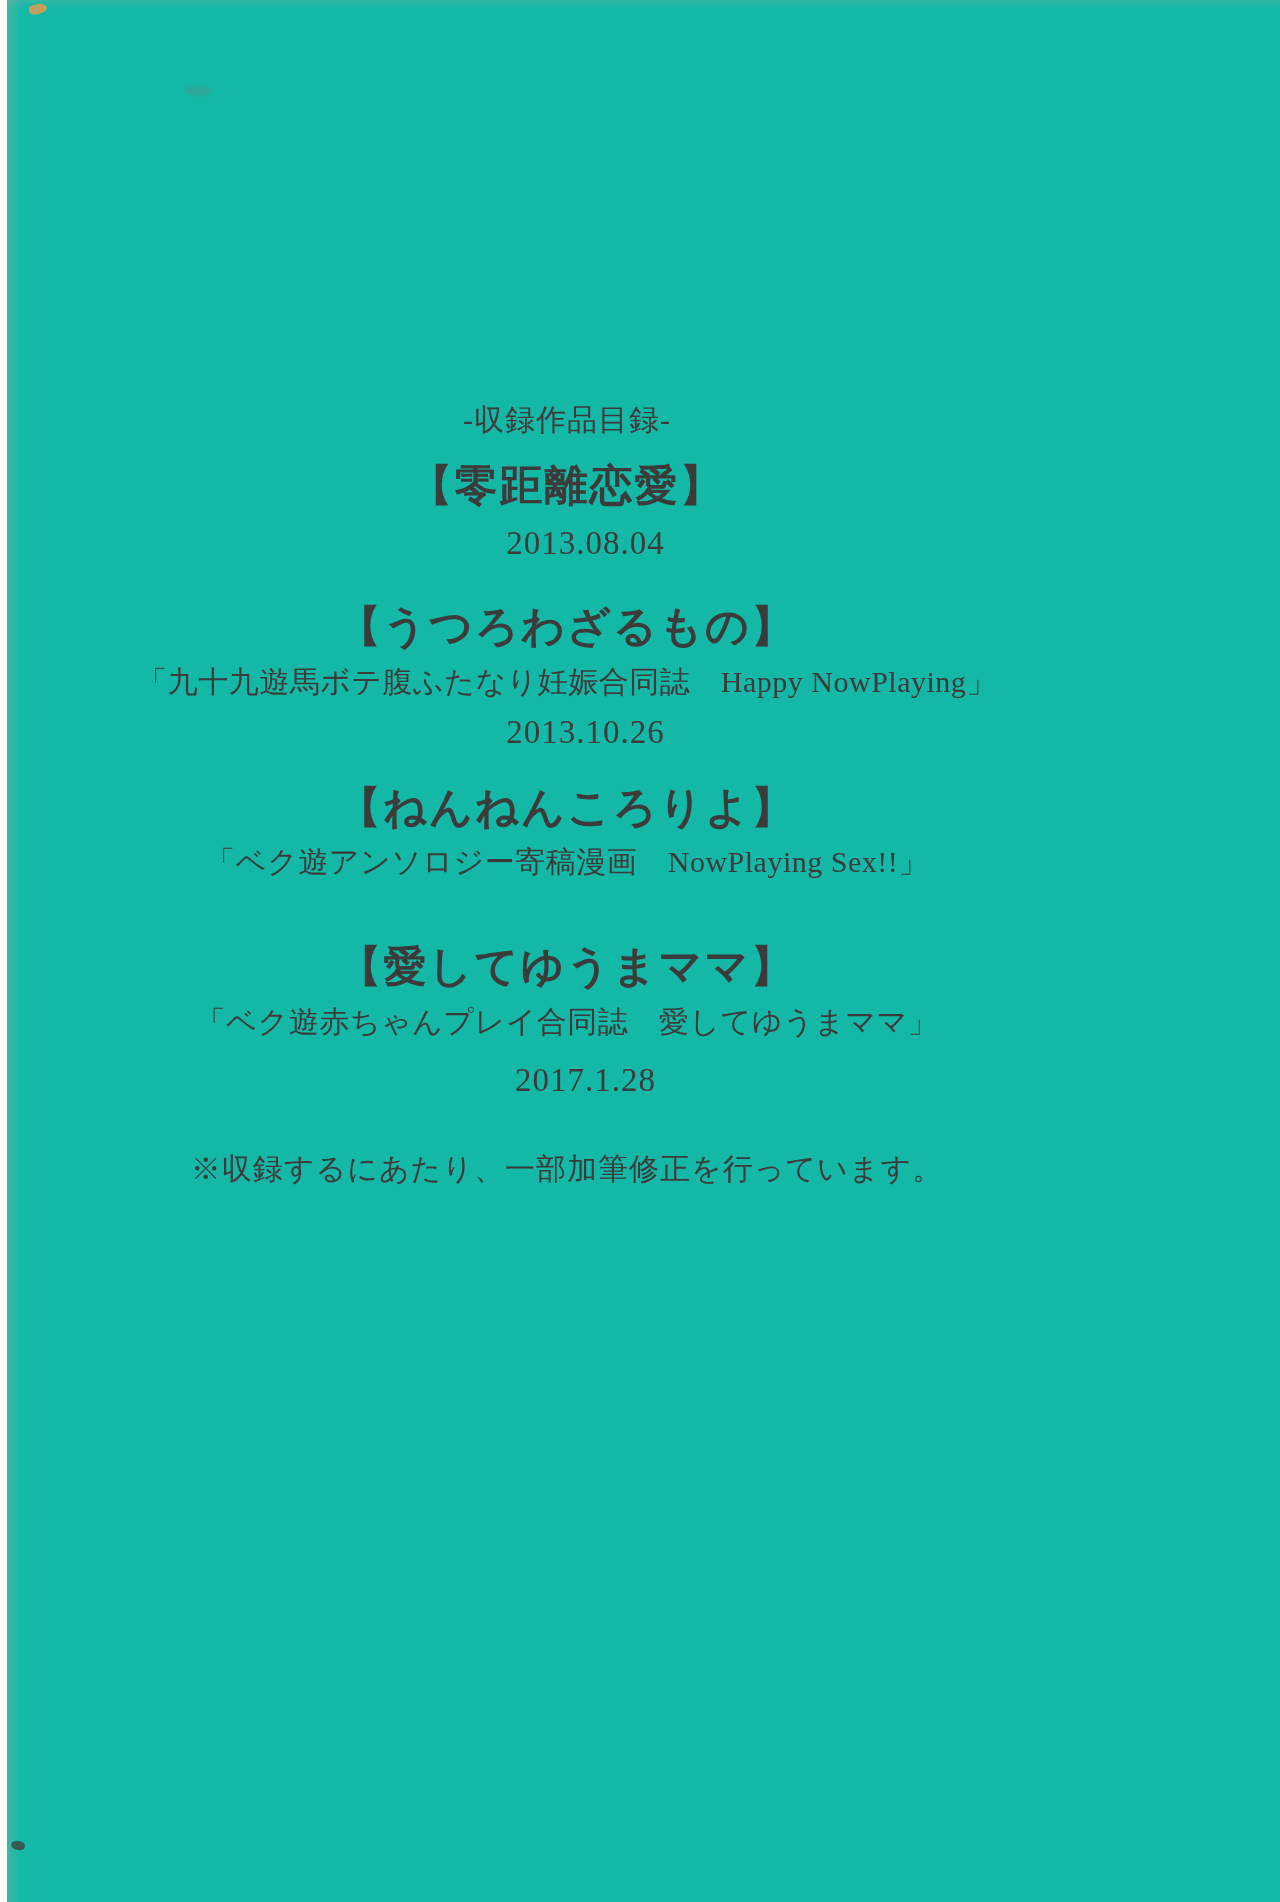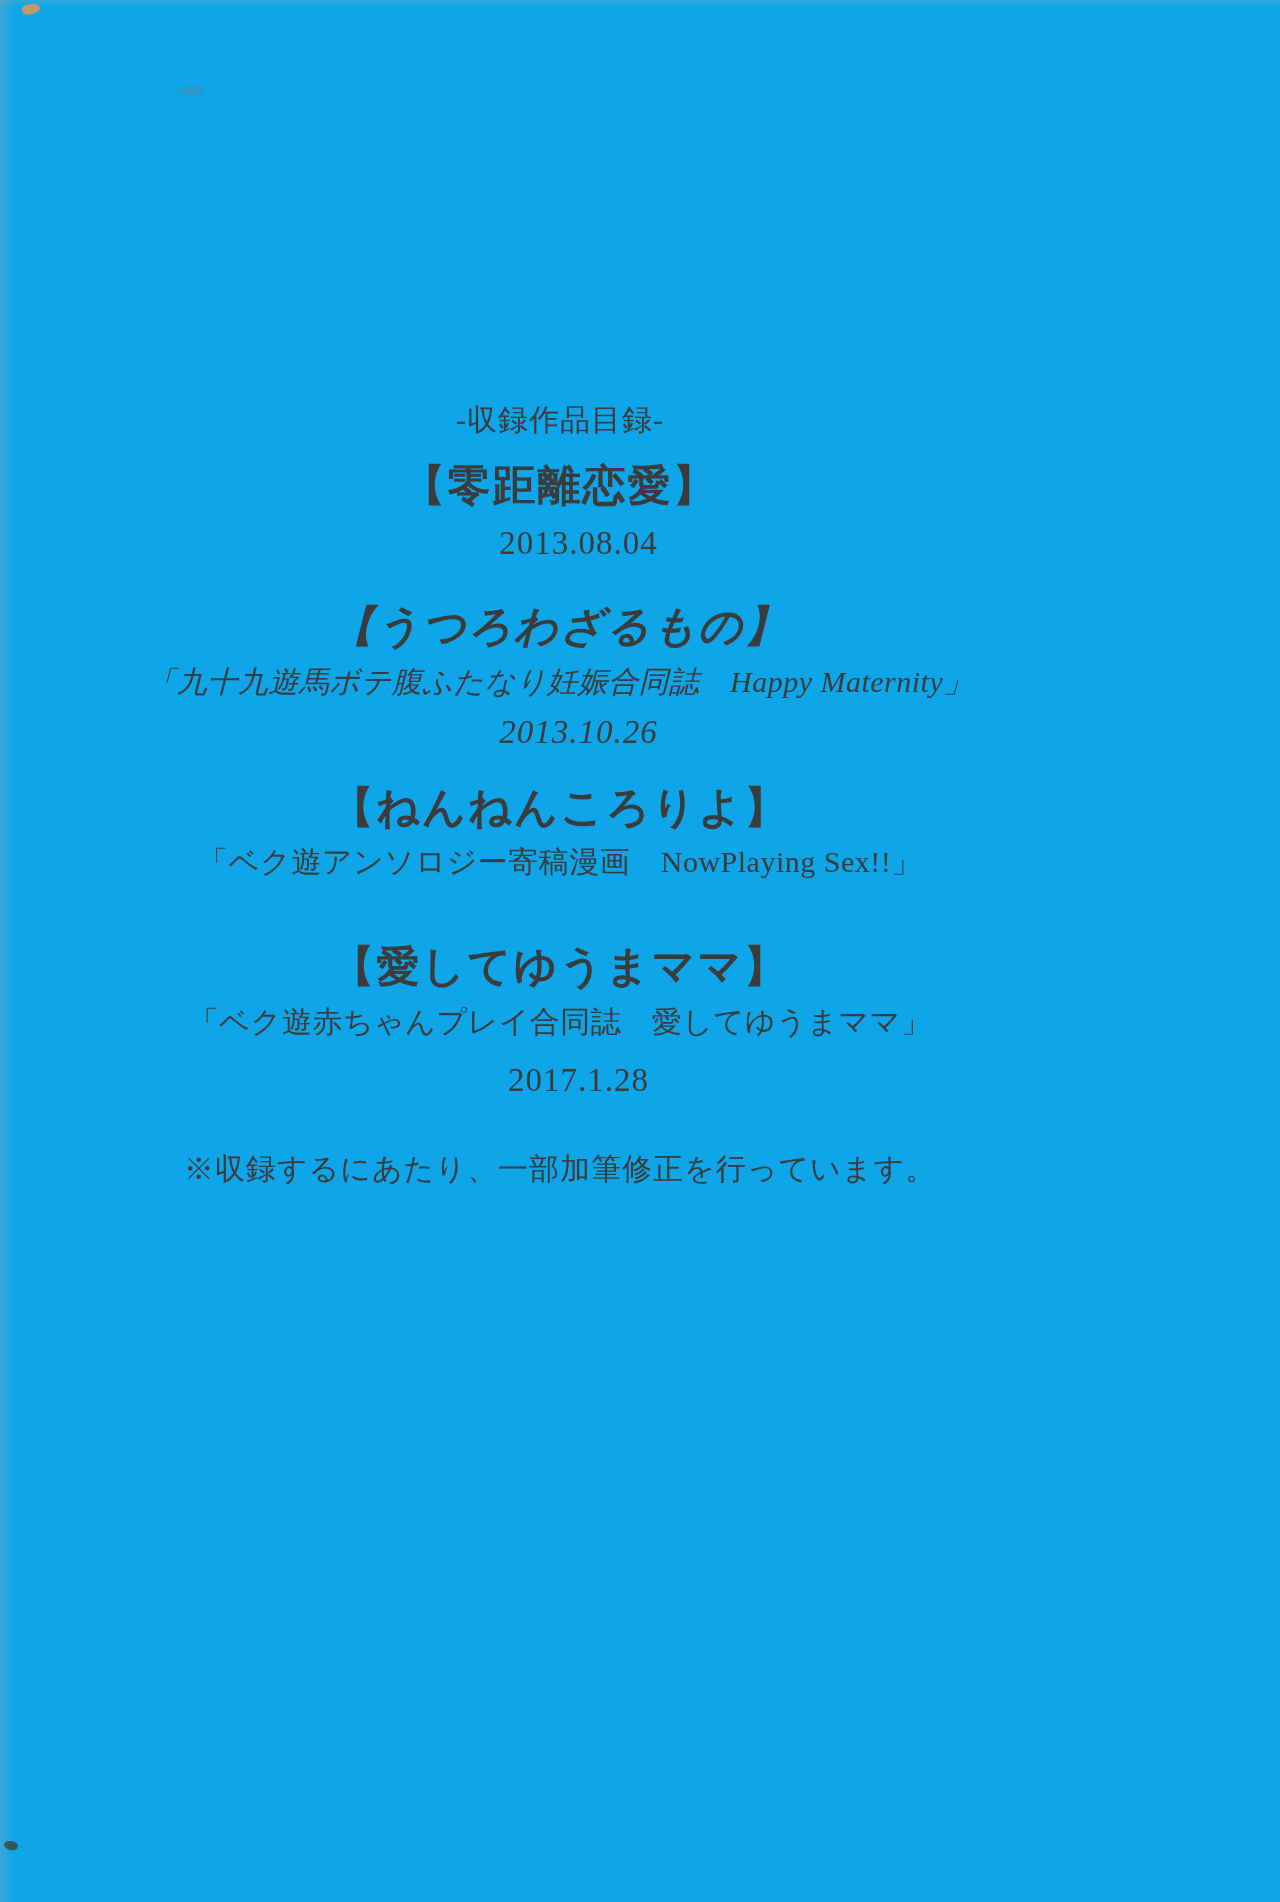--- a/index.html
+++ b/index.html
@@ -11,21 +11,22 @@
   }
   body {
     background: #fdfdfa;
     font-family: "Liberation Serif", "DejaVu Serif", serif;
     color: #3b3b3b;
     position: relative;
   }
   .page {
     position: absolute;
     inset: 0;
-    background: #0ea5e9;
+    background: #14b8a6;
+    margin-left: 7px;
   }
   
   .edge-shade-left {
     position: absolute;
     left: 0; top: 0;
     width: 14px; height: 100%;
     background: linear-gradient(to right, rgba(180,175,165,0.28), rgba(180,175,165,0));
     pointer-events: none;
   }
   .edge-shade-top {
@@ -89,21 +90,21 @@
     letter-spacing: 0.5px;
   }
   .work-date {
     font-size: 33px;
     line-height: 1.3;
     margin-top: 8px;
     letter-spacing: 1px;
     padding-left: 37px;
   }
   .w1 { margin-top: 20px; }
-  .w2 { margin-top: 34px; font-style: italic; }
+  .w2 { margin-top: 34px; }
   .w3 { margin-top: 26px; }
   .w3 .work-date { margin-top: 22px; }
   .w4 { margin-top: 56px; }
   .w4 .work-date { margin-top: 16px; }
   .note {
     margin-top: 46px;
     font-size: 30px;
     line-height: 1.4;
     letter-spacing: 1px;
   }
@@ -123,21 +124,21 @@
 
     <div class="doc-title">-収録作品目録-</div>
 
     <div class="work w1">
       <div class="work-title">【零距離恋愛】</div>
       <div class="work-date">2013.08.04</div>
     </div>
 
     <div class="work w2">
       <div class="work-title">【うつろわざるもの】</div>
-      <div class="work-subtitle">「九十九遊馬ボテ腹ふたなり妊娠合同誌　Happy Maternity」</div>
+      <div class="work-subtitle">「九十九遊馬ボテ腹ふたなり妊娠合同誌　Happy NowPlaying」</div>
       <div class="work-date">2013.10.26</div>
     </div>
 
     <div class="work w3">
       <div class="work-title">【ねんねんころりよ】</div>
       <div class="work-subtitle">「ベク遊アンソロジー寄稿漫画　NowPlaying Sex!!」</div>
     </div>
 
     <div class="work w4">
       <div class="work-title">【愛してゆうまママ】</div>

